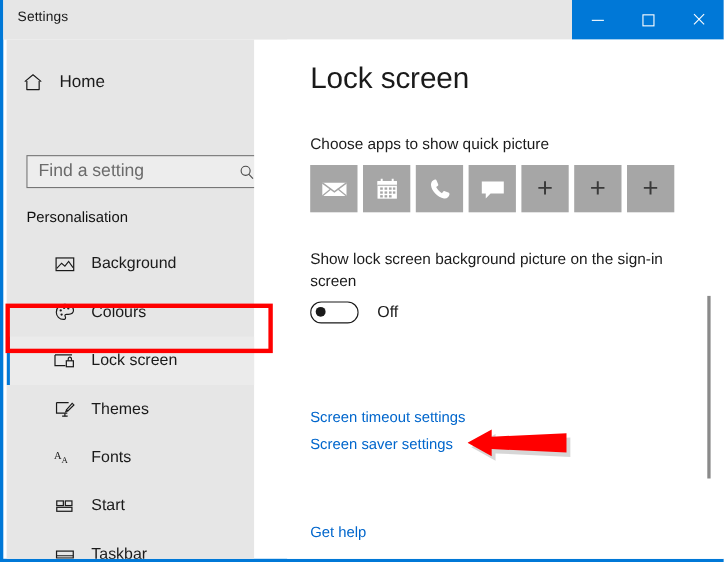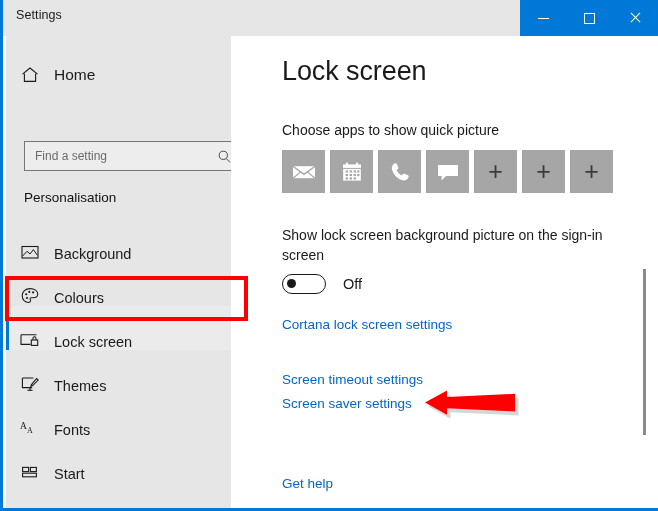--- a/index.html
+++ b/index.html
@@ -138,21 +138,21 @@
     border: 1px solid #767676;
     box-sizing: border-box;
     display: flex;
     align-items: center;
   }
   #search-input {
     border: 0;
     outline: 0;
     background: transparent;
     font-family: "Liberation Sans", sans-serif;
-    font-size: 12px;
+    font-size: 16px;
     color: #0f172a;
     margin-left: 10px;
     width: 178px;
     padding: 0;
   }
   #search-input::placeholder { color: #6b6b6b; opacity: 1; }
   #search-icon {
     width: 22px;
     display: flex;
     justify-content: center;
@@ -168,22 +168,23 @@
   #nav-list {
     position: absolute;
     left: 0;
     top: 182px;
     width: 255px;
   }
   .nav-item {
     position: relative;
     height: 44px;
     display: flex;
-    align-items: flex-end;
+    align-items: center;
     cursor: default;
+    padding-left: 29px;
   }
   .nav-item.selected {
     background: #ebebeb;
   }
   .nav-item.selected::before {
     content: "";
     position: absolute;
     left: 0; top: 0;
     width: 3px; height: 44px;
     background: #0078d7;
@@ -552,21 +553,20 @@
 
     <div id="signin-label">Show lock screen background picture on the sign-in screen</div>
 
     <div id="toggle-row">
       <div id="toggle-switch">
         <div id="toggle-knob"></div>
       </div>
       <span id="toggle-state">Off</span>
     </div>
 
-    <a class="content-link" id="link-cortana" href="#">Cortana lock screen settings</a>
     <a class="content-link" id="link-timeout" href="#">Screen timeout settings</a>
     <a class="content-link" id="link-saver" href="#">Screen saver settings</a>
 
     <a id="link-gethelp" href="#">Get help</a>
 
     <div id="content-scrollbar"></div>
   </div>
 
   <svg id="annotation-arrow" viewBox="0 0 95 36">
     <g transform="translate(3.5,4)" opacity="0.32">

